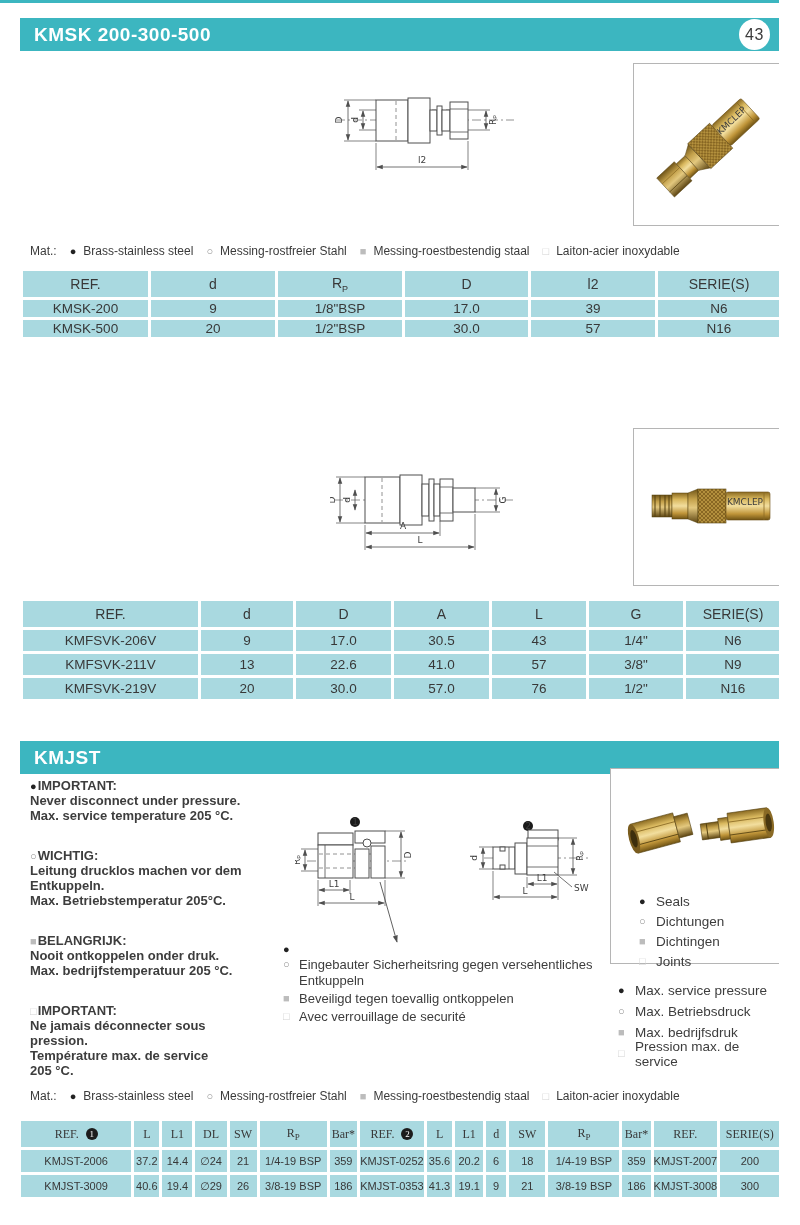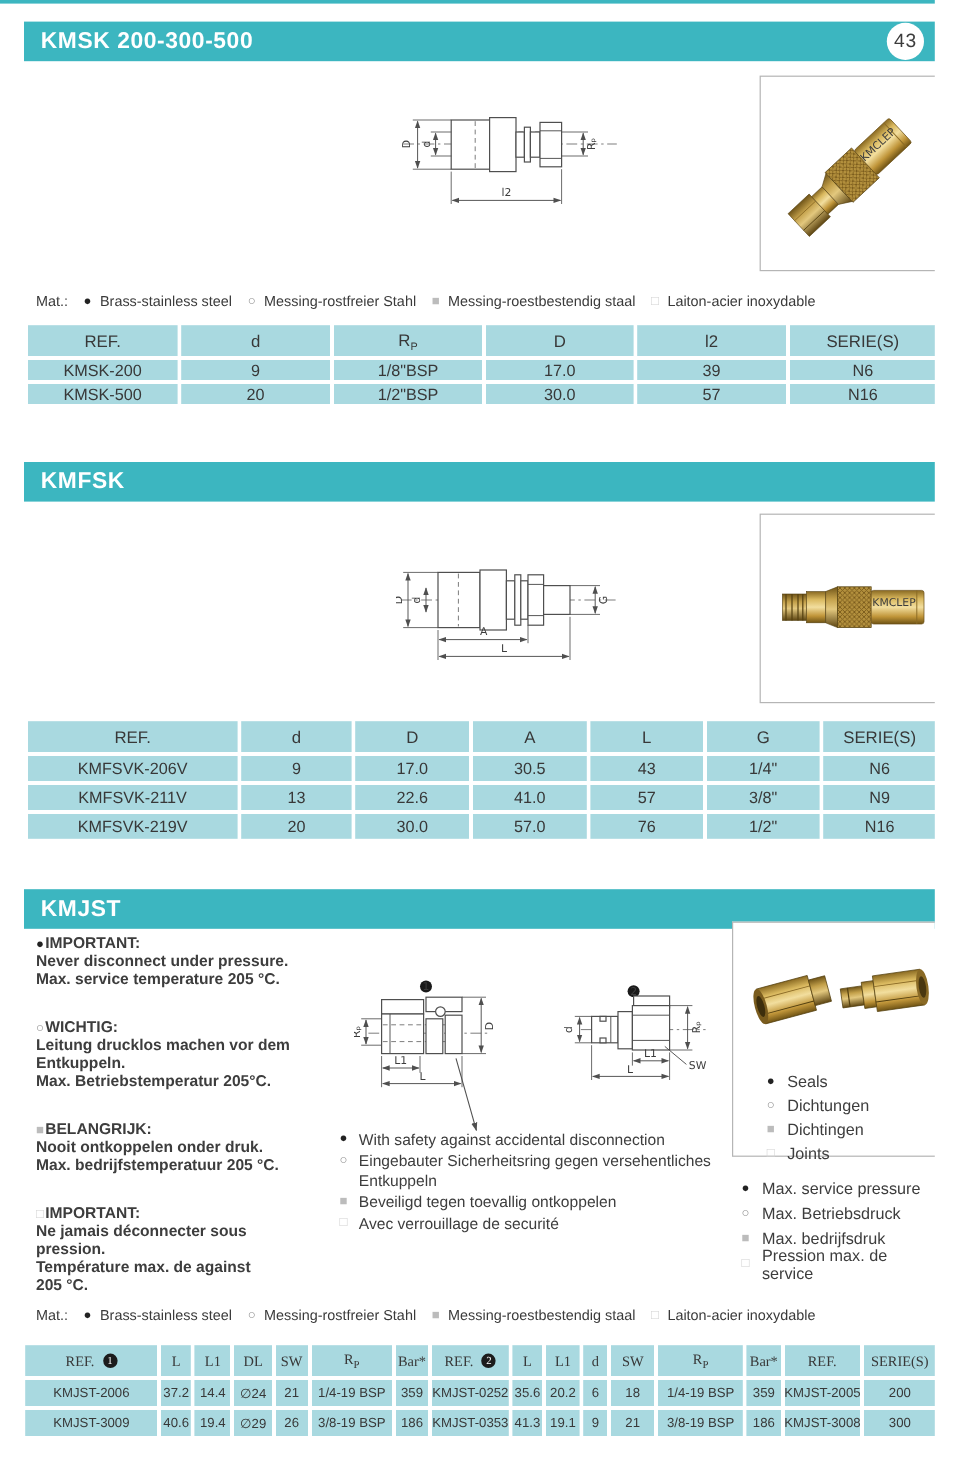--- a/index.html
+++ b/index.html
@@ -189,23 +189,20 @@
           <td>KMSK-500</td>
           <td>20</td>
           <td>1/2"BSP</td>
           <td>30.0</td>
           <td>57</td>
           <td>N16</td>
         </tr>
       </tbody>
     </table>
 
-  <div class="bar" style="top:385px;">
-    <span>KMFSK</span>
-  </div>
 
   <svg class="drw" style="left:330px;top:432px;" width="190" height="125" viewBox="0 0 190 125">
     <line class="cl" x1="4" y1="68" x2="184" y2="68"></line>
     <line class="bld" x1="35" y1="57" x2="123" y2="57"></line>
     <line class="bld" x1="35" y1="79" x2="123" y2="79"></line>
     <rect class="pr" x="35" y="45" width="35" height="46"></rect>
     <line class="bld" x1="52" y1="46" x2="52" y2="90"></line>
     <rect class="pr" x="70" y="43" width="22" height="50" fill="url(#kn)"></rect>
     <rect class="pr" x="92" y="52" width="7" height="32"></rect>
     <rect class="pr" x="99" y="47" width="5" height="42"></rect>
@@ -321,21 +318,21 @@
     </div>
     <div class="note">
       <div class="note-h"><span class="sym s-gray">■</span><span>BELANGRIJK:</span></div>
       <div class="note-line">Nooit ontkoppelen onder druk.</div>
       <div class="note-line">Max. bedrijfstemperatuur 205 °C.</div>
     </div>
     <div class="note">
       <div class="note-h"><span class="sym s-lgray">□</span><span>IMPORTANT:</span></div>
       <div class="note-line">Ne jamais déconnecter sous</div>
       <div class="note-line">pression.</div>
-      <div class="note-line">Température max. de against</div>
+      <div class="note-line">Température max. de service</div>
       <div class="note-line">205 °C.</div>
     </div>
   </div>
 
   <svg class="drw" style="left:295px;top:816px;" width="125" height="95" viewBox="0 0 125 95">
     <circle cx="60" cy="6" r="5" fill="#1a1a1a"></circle>
     <text x="60" y="8.8" font-size="7" fill="#fff" text-anchor="middle">1</text>
     <line class="cl" x1="12" y1="45" x2="112" y2="45"></line>
     <rect class="pr" x="23" y="17" width="35" height="12" fill="url(#ht)"></rect>
     <rect class="pr" x="60" y="15" width="30" height="12" fill="url(#ht)"></rect>
@@ -395,21 +392,20 @@
     <line class="ext" x1="23" y1="51" x2="23" y2="80"></line>
     <line class="dim" x1="24" y1="77" x2="87" y2="77"></line>
     <text x="55" y="74" text-anchor="middle">L</text>
     <line class="tl" x1="84" y1="52" x2="102" y2="67"></line>
     <text x="104" y="71">SW</text>
   </svg>
 
   <div class="safety">
     <div class="s-item">
         <span class="sym s-filled">●</span>
-        <div>With safety against accidental disconnection</div>
       </div>
     <div class="s-item">
         <span class="sym s-open">○</span>
         <div>Eingebauter Sicherheitsring gegen versehentliches Entkuppeln</div>
       </div>
     <div class="s-item">
         <span class="sym s-gray">■</span>
         <div>Beveiligd tegen toevallig ontkoppelen</div>
       </div>
     <div class="s-item">
@@ -546,21 +542,21 @@
           <td>21</td>
           <td>1/4-19 BSP</td>
           <td>359</td>
           <td>KMJST-0252</td>
           <td>35.6</td>
           <td>20.2</td>
           <td>6</td>
           <td>18</td>
           <td>1/4-19 BSP</td>
           <td>359</td>
-          <td>KMJST-2005</td>
+          <td>KMJST-2007</td>
           <td>200</td>
         </tr>
         <tr>
           <td>KMJST-3009</td>
           <td>40.6</td>
           <td>19.4</td>
           <td>∅29</td>
           <td>26</td>
           <td>3/8-19 BSP</td>
           <td>186</td>

